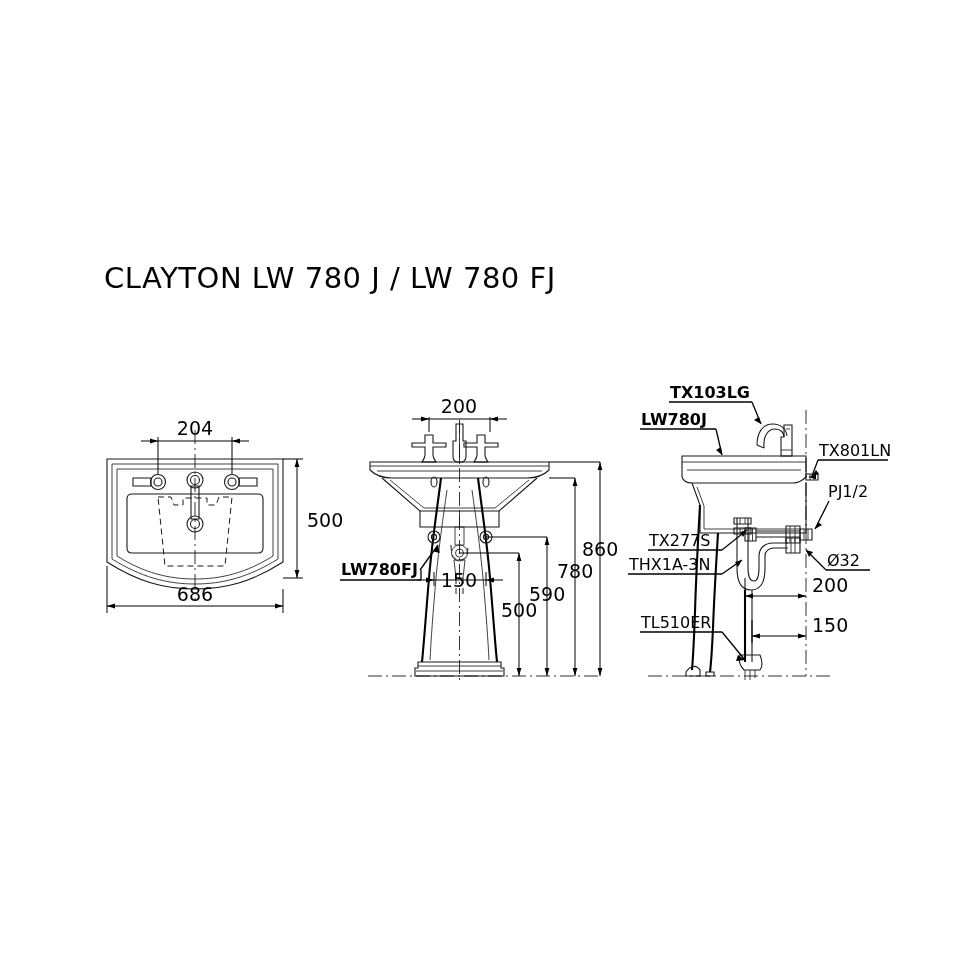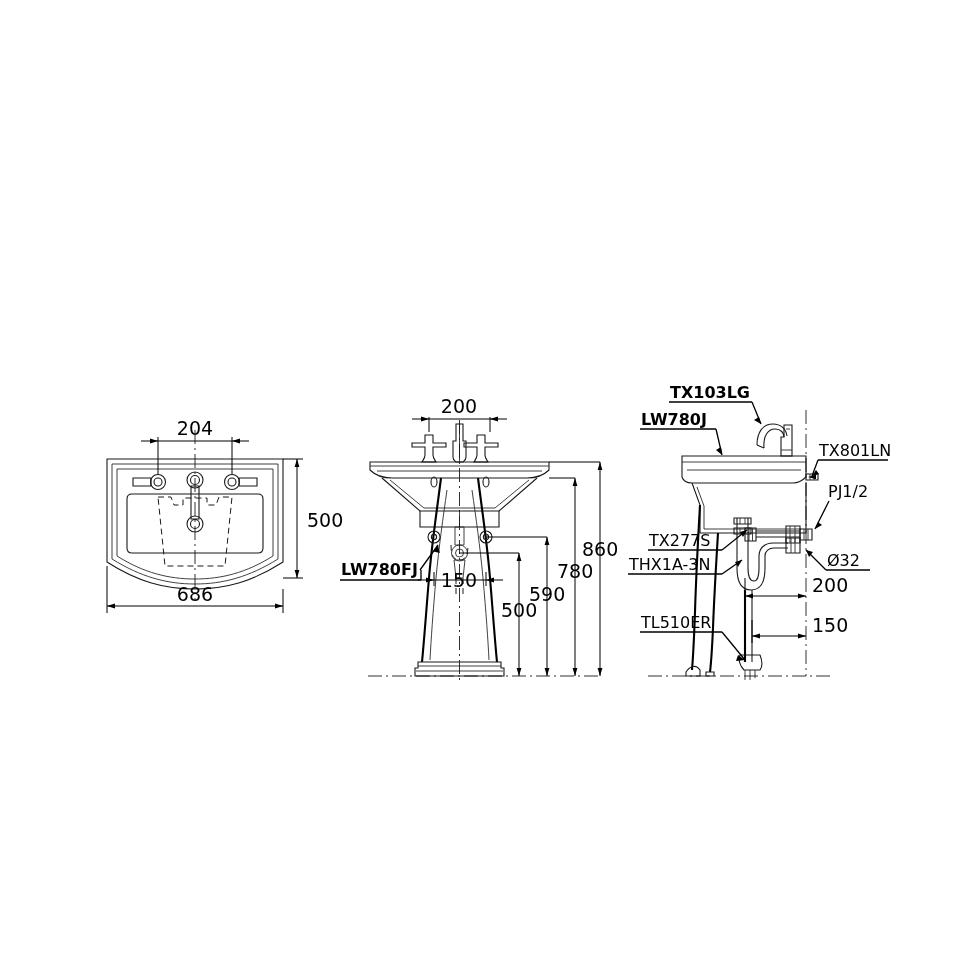--- a/index.html
+++ b/index.html
@@ -61,20 +61,21 @@
   .dash { stroke: #1a1a1a; fill: none; stroke-width: 1.0; stroke-dasharray: 6 4; }
   .center { stroke: #1a1a1a; fill: none; stroke-width: 0.9; stroke-dasharray: 14 4 2 4; }
   .lead { stroke: #000000; fill: none; stroke-width: 1.3; }
   .ul { stroke: #000000; fill: none; stroke-width: 1.3; }
 </style>
 </head>
 <body>
 
 <div id="sheet">
 
+  <div id="title">CLAYTON LW 780 J / LW 780 FJ</div>
 
   <svg id="drawing" viewBox="0 0 960 960">
 
     <g>
 
       <g>
         <path class="ln" d="M107,459 L283,459 L283,562
                             C252,582 225,589 195,589
                             C165,589 138,582 107,562 Z"></path>
         <path class="ln-thin" d="M112,464 L278,464 L278,559

